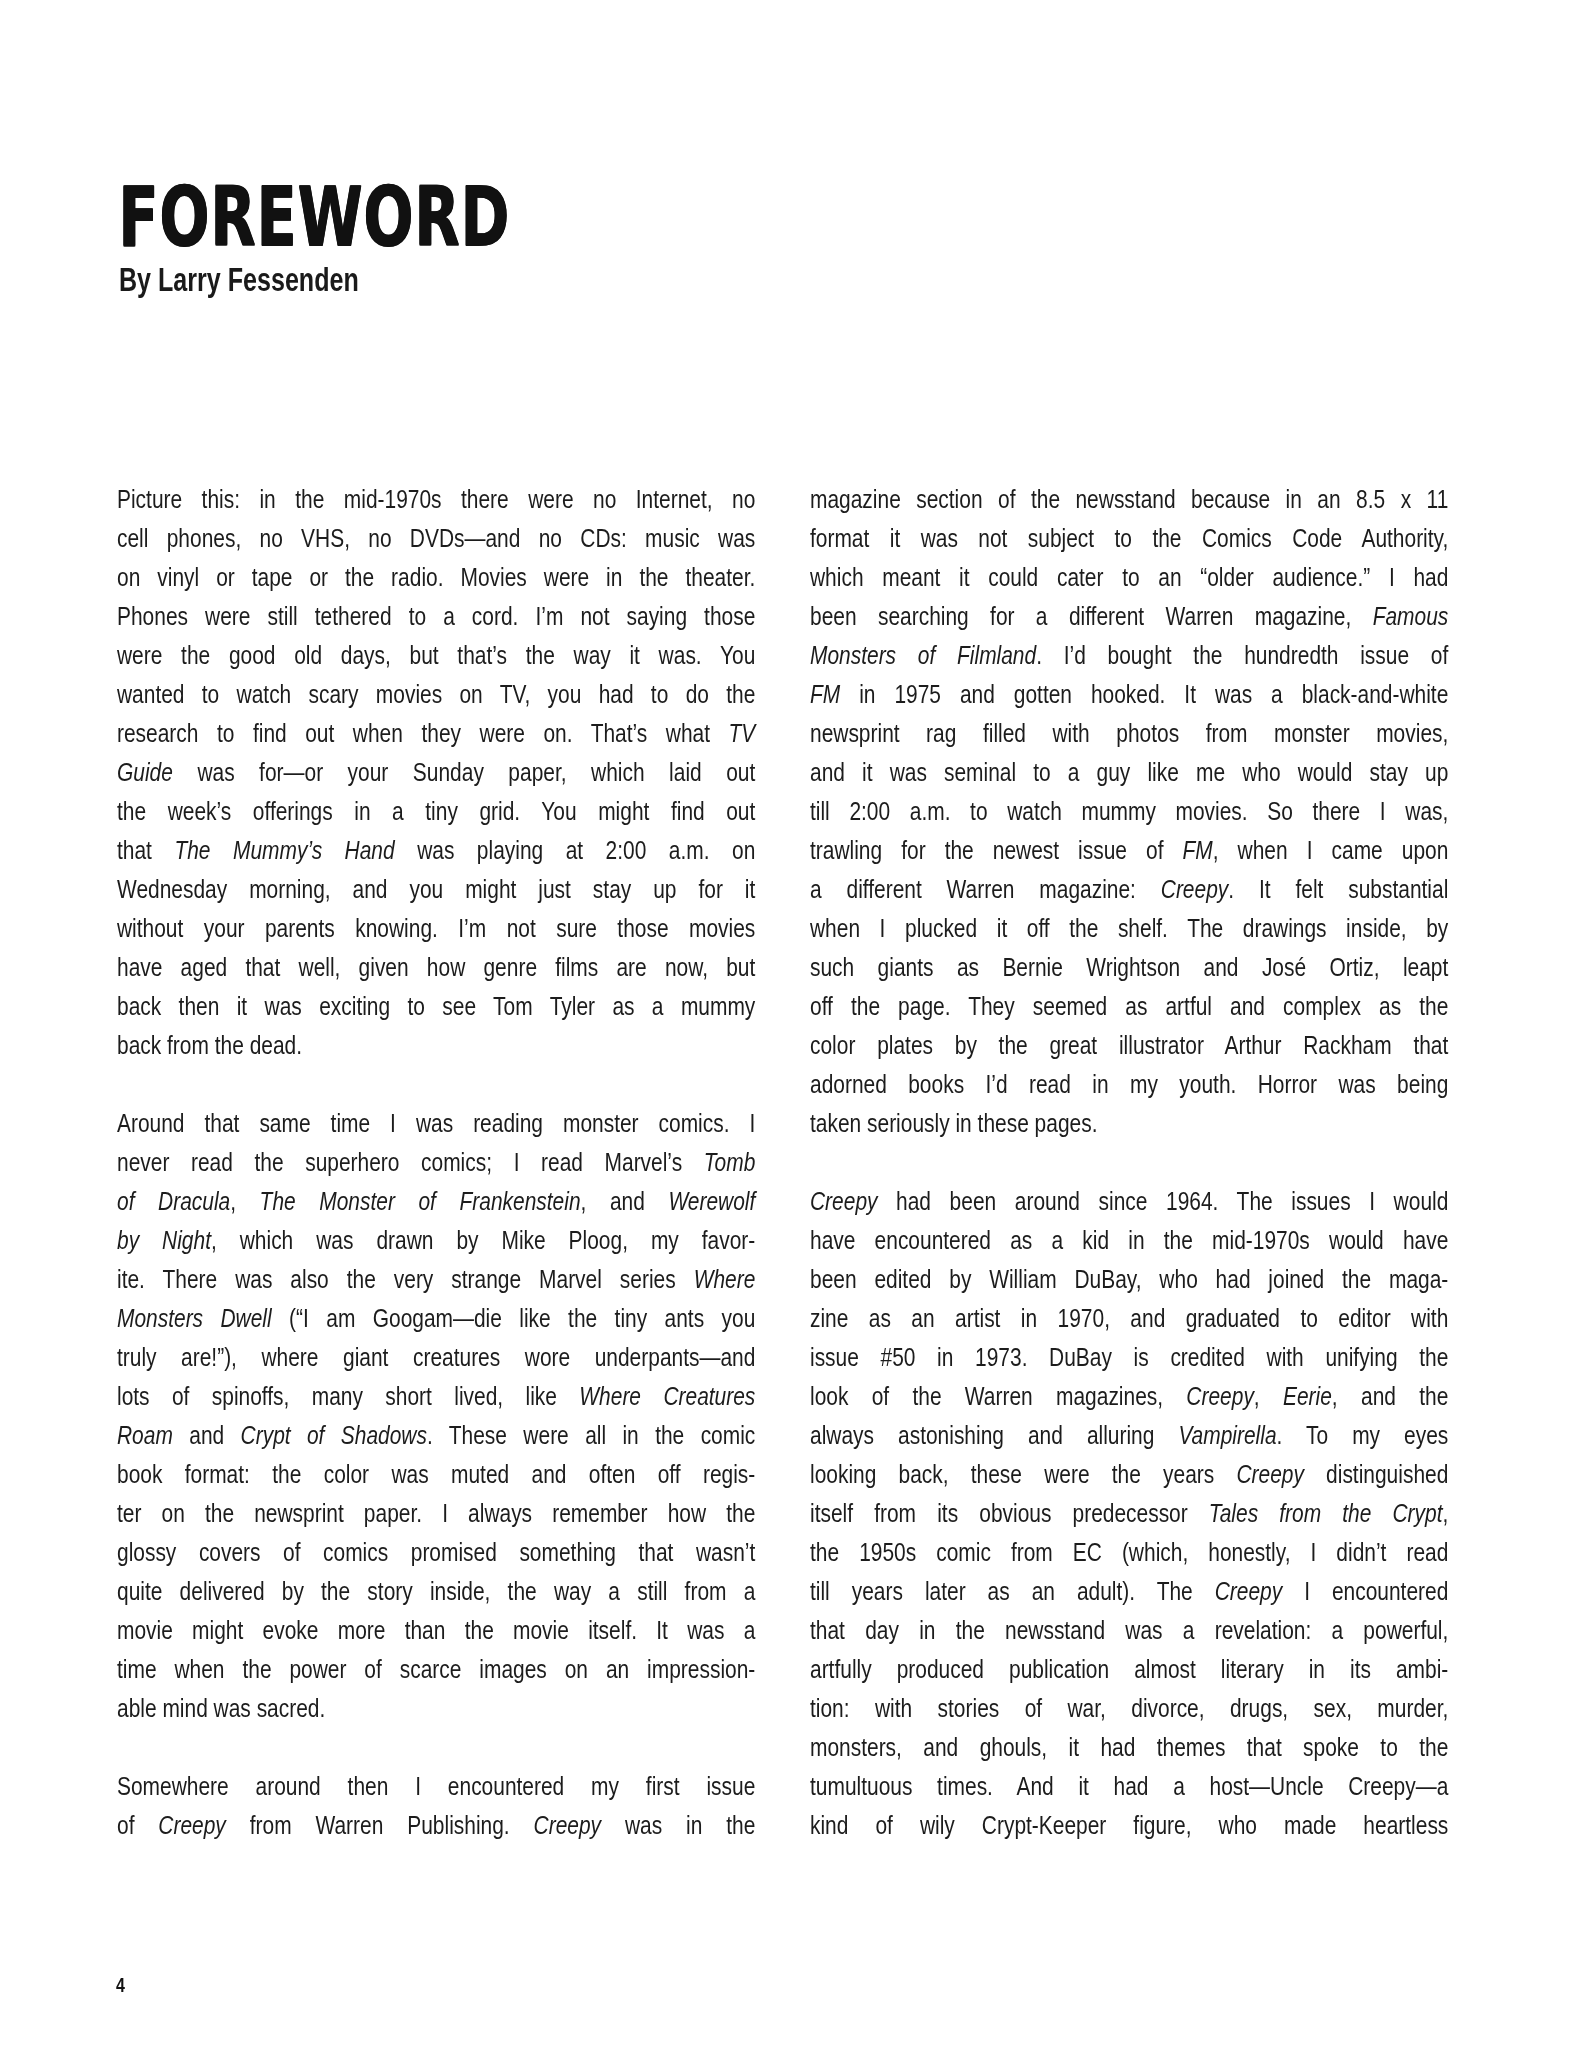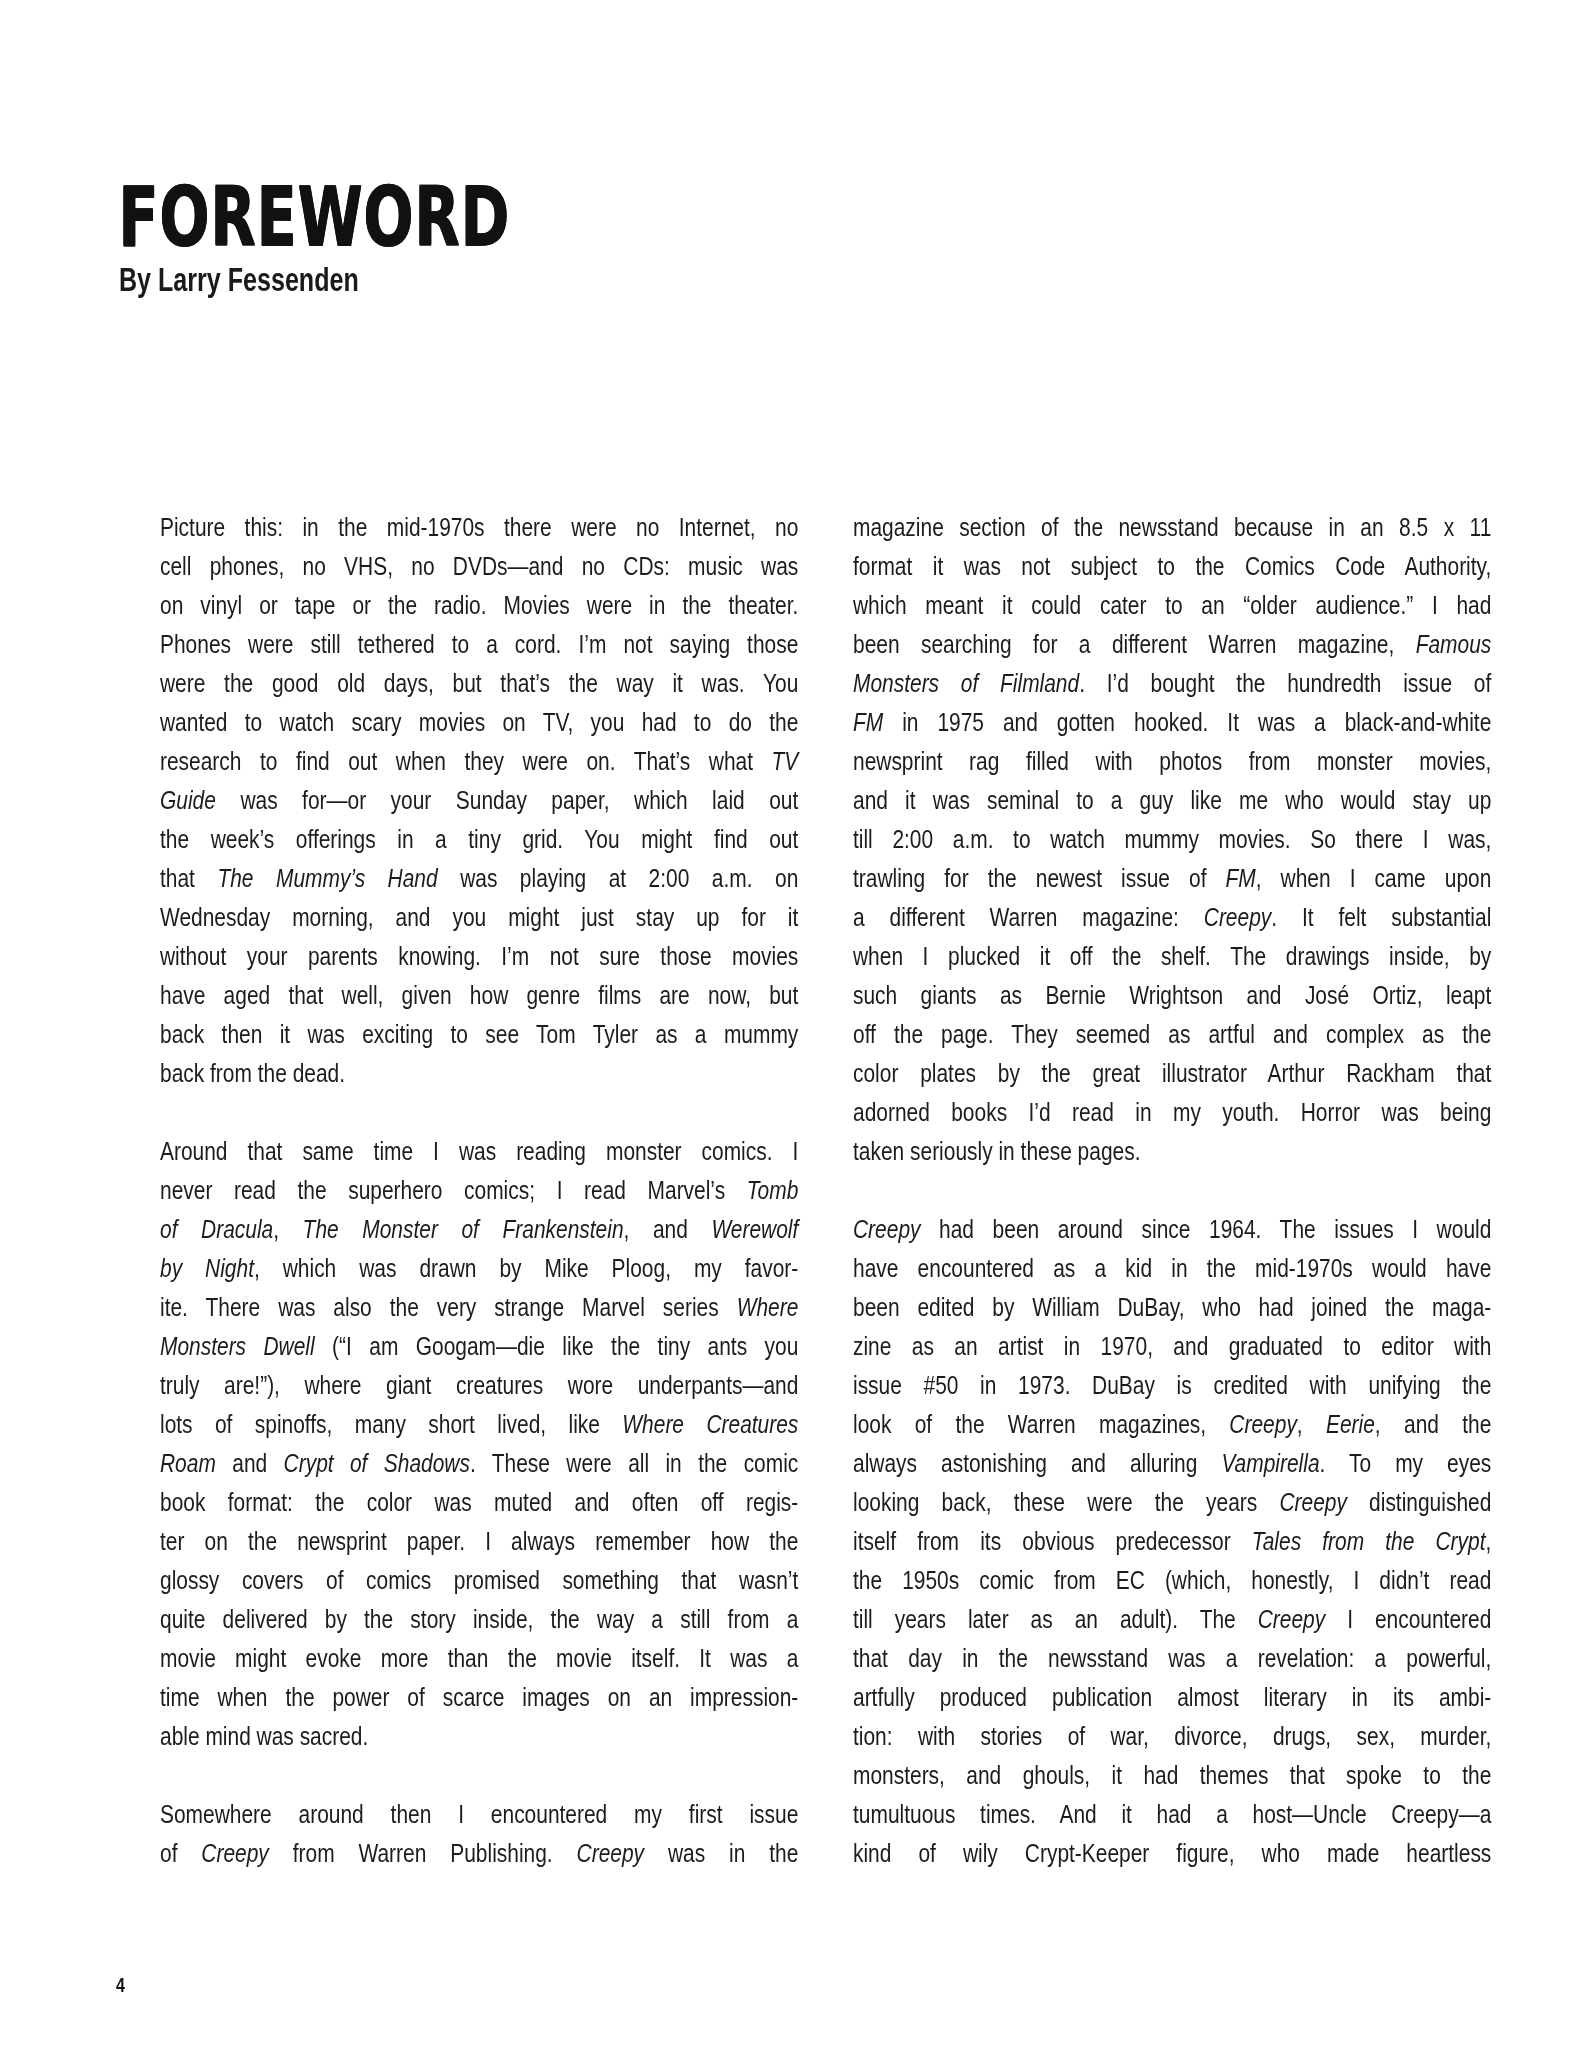--- a/index.html
+++ b/index.html
@@ -45,22 +45,21 @@
     font-weight: bold;
     font-size: 33px;
     line-height: 36px;
     color: #1a1a1a;
     transform: scaleX(0.76);
     transform-origin: left top;
     white-space: nowrap;
   }
   .column {
     position: absolute;
-    top: 508px;
-    margin-left: 43px;
+    top: 480px;
   }
   .col-left { left: 117px; }
   .col-right { left: 810px; }
   .col-inner {
     
     width: 808px;
     transform: scaleX(0.79);
     transform-origin: left top;
   }
   .para {

